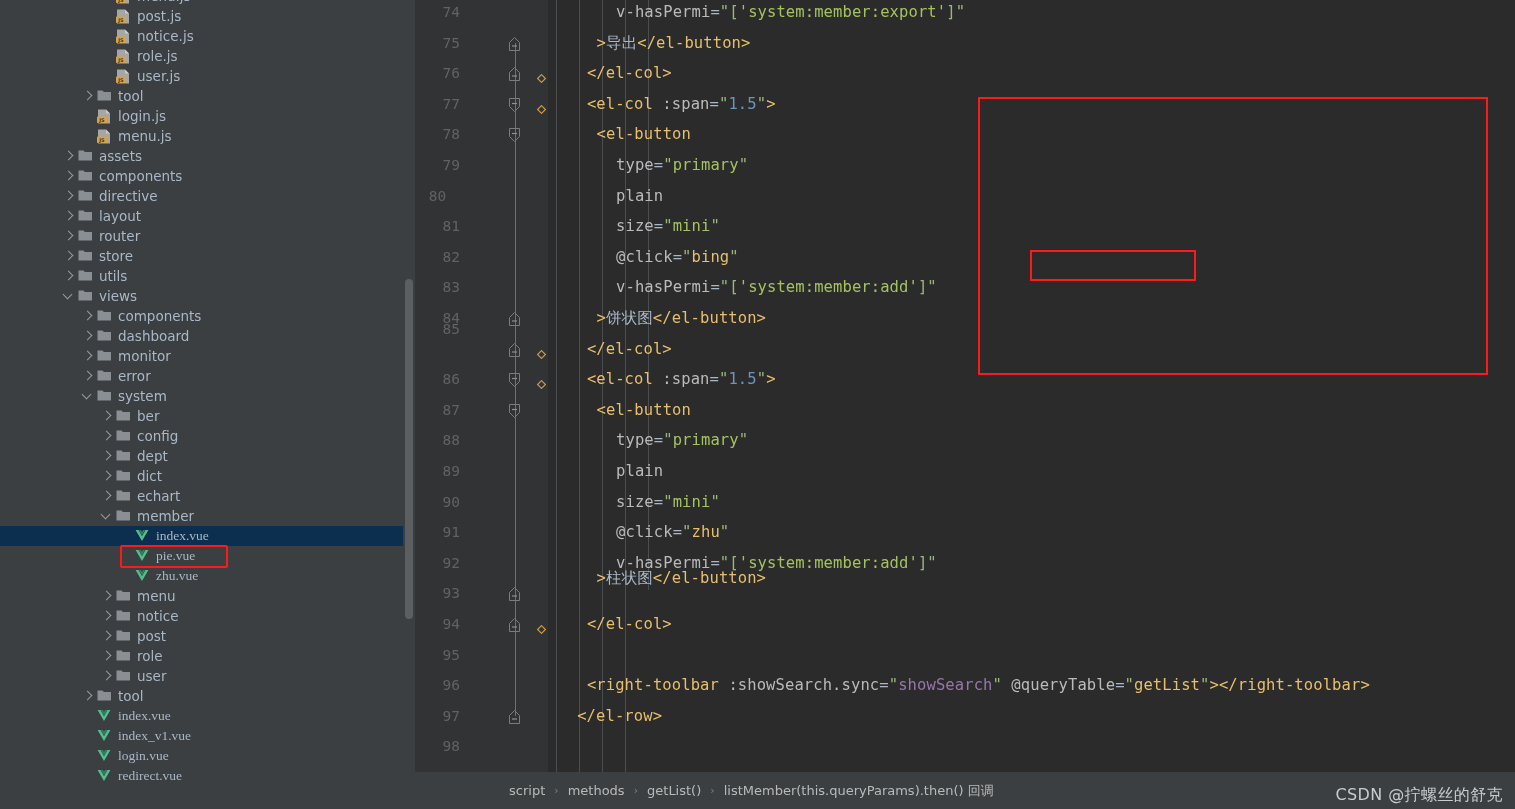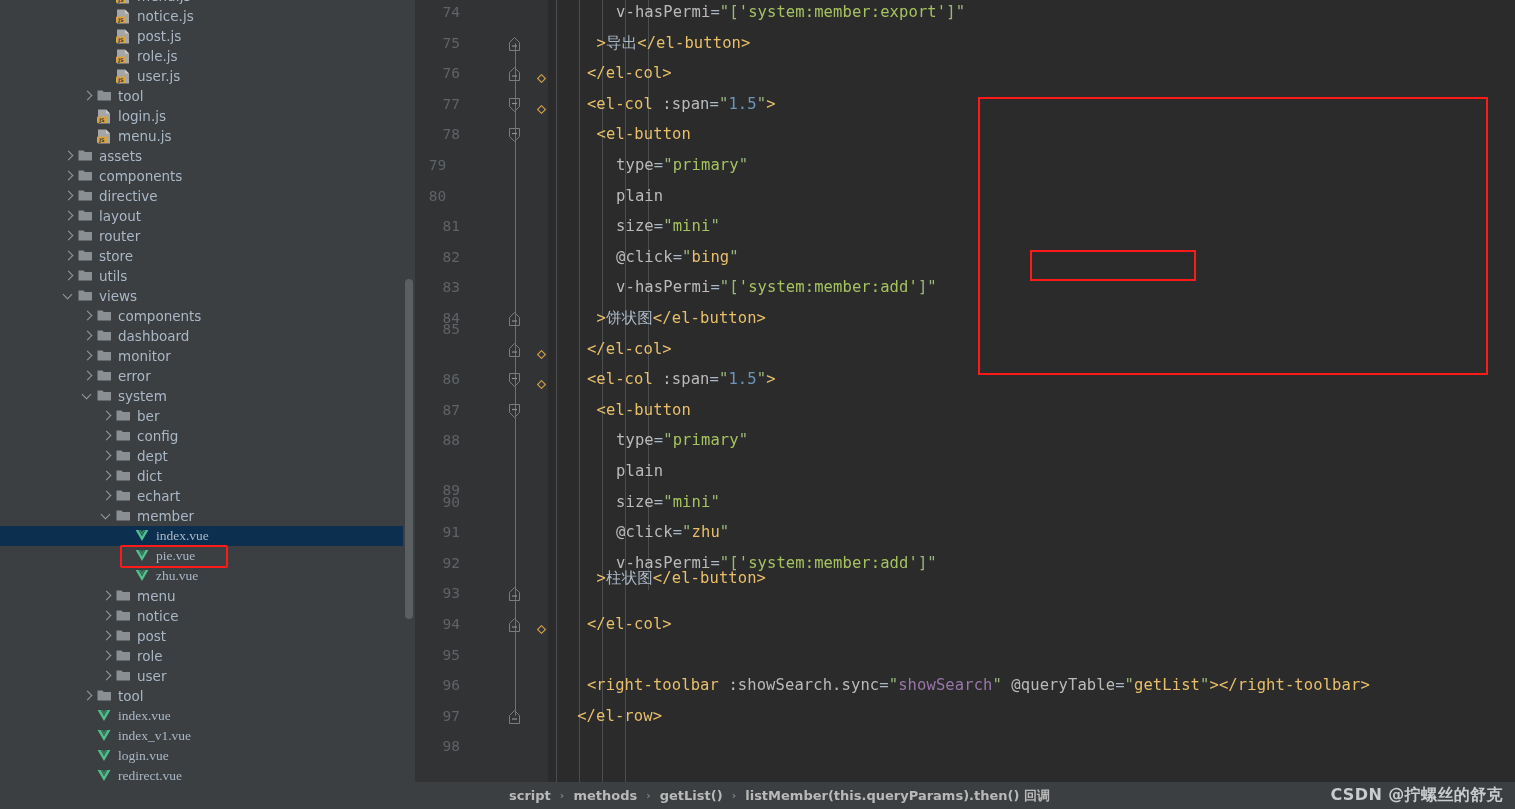--- a/index.html
+++ b/index.html
@@ -191,26 +191,25 @@
     width: 166px; height: 31px;
     border: 2.5px solid #ff1a1a;
     pointer-events: none;
     z-index: 31;
   }
 
   
   #status-bar {
     position: absolute;
     left: 415px; bottom: 0;
-    width: 1100px; height: 27px;
+    width: 1100px; height: 37px;
     background: #3c3f41;
     display: flex;
     align-items: center;
     z-index: 20;
-    font-weight: bold;
   }
   #breadcrumb {
     display: flex;
     align-items: center;
     margin-left: 94px;
     color: #a9b7c6;
     font-size: 13px;
   }
   #breadcrumb .crumb { color: #b9b9b9; }
   #breadcrumb .sep {
@@ -251,34 +250,34 @@
           <span class="indent" style="width: 99px;"></span>
           <span class="arrow"></span>
           <span class="ficon">
             <svg width="14" height="15" viewBox="0 0 14 15">
               <path d="M1 0.5 h8 l4 4 v10 h-12 z" fill="#a6a6a6"></path>
               <path d="M9 0.5 v4 h4 z" fill="#c9c9c9"></path>
               <rect x="0" y="7.5" width="10" height="6.5" rx="0.8" fill="#d9a343"></rect>
               <text x="5" y="12.8" font-size="5.2" font-family="DejaVu Sans, sans-serif" fill="#3c3f41" text-anchor="middle" font-weight="bold">JS</text>
             </svg>
           </span>
-          <span class="tree-label">notice.js</span>
+          <span class="tree-label">post.js</span>
         </div>
         <div class="tree-row jsfile">
           <span class="indent" style="width: 99px;"></span>
           <span class="arrow"></span>
           <span class="ficon">
             <svg width="14" height="15" viewBox="0 0 14 15">
               <path d="M1 0.5 h8 l4 4 v10 h-12 z" fill="#a6a6a6"></path>
               <path d="M9 0.5 v4 h4 z" fill="#c9c9c9"></path>
               <rect x="0" y="7.5" width="10" height="6.5" rx="0.8" fill="#d9a343"></rect>
               <text x="5" y="12.8" font-size="5.2" font-family="DejaVu Sans, sans-serif" fill="#3c3f41" text-anchor="middle" font-weight="bold">JS</text>
             </svg>
           </span>
-          <span class="tree-label">post.js</span>
+          <span class="tree-label">notice.js</span>
         </div>
         <div class="tree-row jsfile">
           <span class="indent" style="width: 99px;"></span>
           <span class="arrow"></span>
           <span class="ficon">
             <svg width="14" height="15" viewBox="0 0 14 15">
               <path d="M1 0.5 h8 l4 4 v10 h-12 z" fill="#a6a6a6"></path>
               <path d="M9 0.5 v4 h4 z" fill="#c9c9c9"></path>
               <rect x="0" y="7.5" width="10" height="6.5" rx="0.8" fill="#d9a343"></rect>
               <text x="5" y="12.8" font-size="5.2" font-family="DejaVu Sans, sans-serif" fill="#3c3f41" text-anchor="middle" font-weight="bold">JS</text>
@@ -671,31 +670,31 @@
     </div>
   </div>
 
   <div id="editor-pane">
     <div id="gutter">
         <div class="ln" style="top: 2px;">74</div>
         <div class="ln" style="top: 32.6px;">75</div>
         <div class="ln" style="top: 63.2px;">76</div>
         <div class="ln" style="top: 93.8px;">77</div>
         <div class="ln" style="top: 124.4px;">78</div>
-        <div class="ln" style="top: 155px; text-align: center;">79</div>
+        <div class="ln" style="top: 155px;">79</div>
         <div class="ln" style="top: 185.6px; text-align: center;">80</div>
         <div class="ln" style="top: 216.2px;">81</div>
         <div class="ln" style="top: 246.8px;">82</div>
         <div class="ln" style="top: 277.4px;">83</div>
         <div class="ln" style="top: 308px;">84</div>
         <div class="ln" style="top: 319px;">85</div>
         <div class="ln" style="top: 369.2px;">86</div>
         <div class="ln" style="top: 399.8px;">87</div>
         <div class="ln" style="top: 430.4px;">88</div>
-        <div class="ln" style="top: 461px; margin-top: 19px;">89</div>
+        <div class="ln" style="top: 461px;">89</div>
         <div class="ln" style="top: 491.6px;">90</div>
         <div class="ln" style="top: 522.2px;">91</div>
         <div class="ln" style="top: 552.8px;">92</div>
         <div class="ln" style="top: 583.4px;">93</div>
         <div class="ln" style="top: 614px;">94</div>
         <div class="ln" style="top: 644.6px;">95</div>
         <div class="ln" style="top: 675.2px;">96</div>
         <div class="ln" style="top: 705.8px;">97</div>
         <div class="ln" style="top: 736.4px;">98</div>
         <div class="fold-line" style="top: 42.6px; height: 673.2px;"></div>

